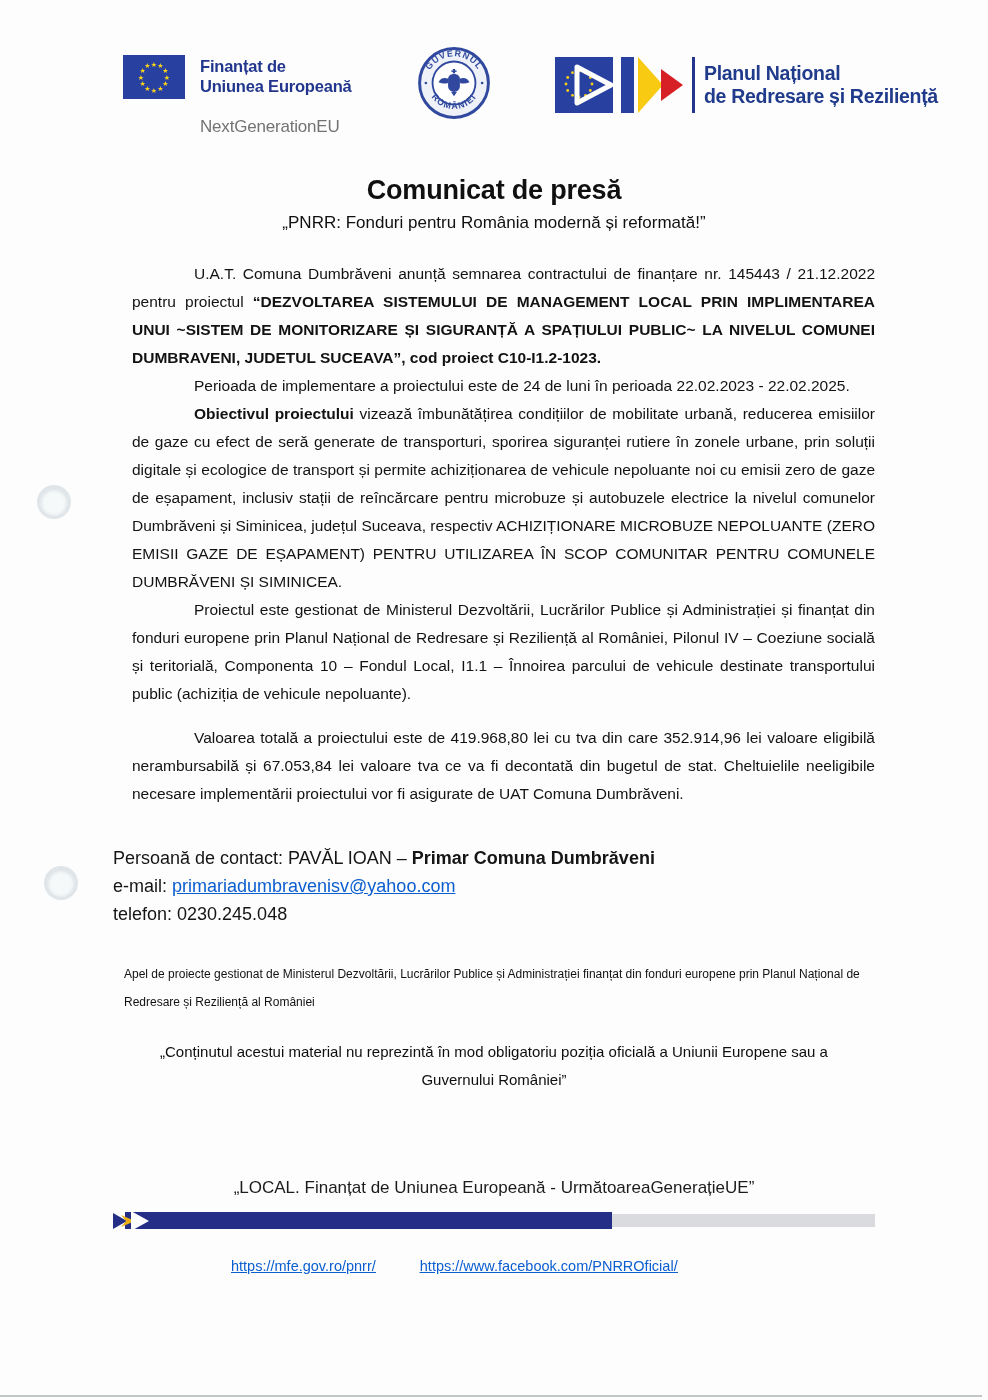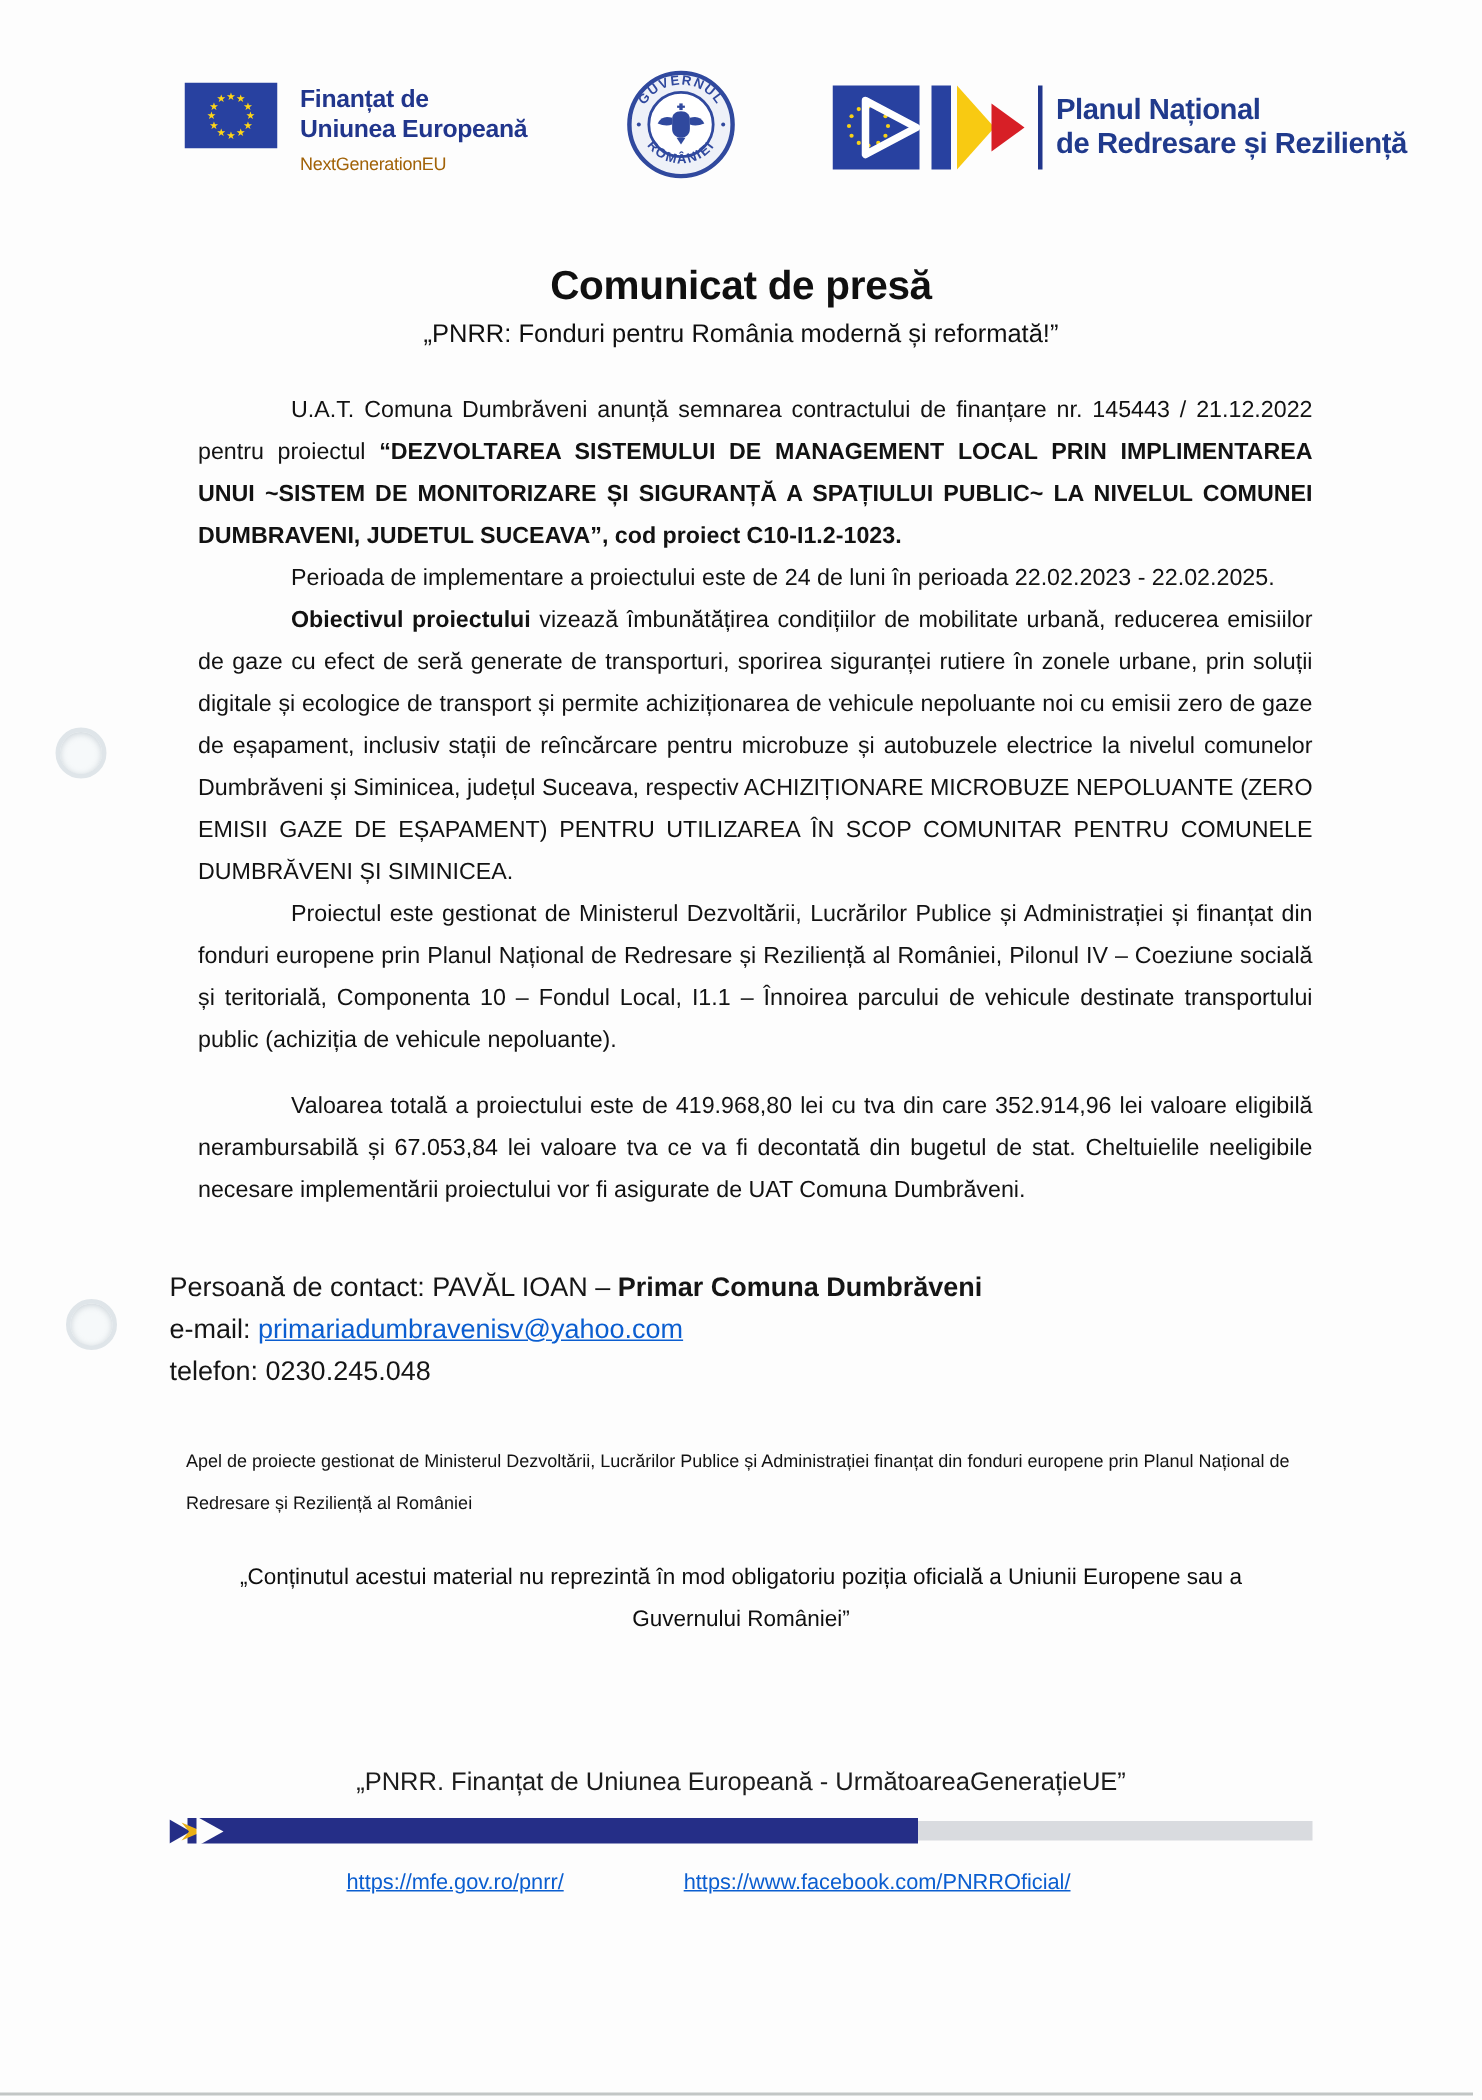--- a/index.html
+++ b/index.html
@@ -25,21 +25,21 @@
   }
   .hole-1 { left:37px; top:485px; }
   .hole-2 { left:44px; top:866px; }
 
   
   .header { position:relative; height:175px; }
   .eu-logo { position:absolute; left:123px; top:55px; display:flex; align-items:flex-start; }
   .eu-logo svg { display:block; }
   .eu-text { margin-left:15px; padding-top:1px; }
   .eu-text .b { font-weight:bold; color:#21368c; font-size:16.5px; line-height:20px; letter-spacing:-.2px; }
-  .eu-text .ngeu { font-size:12px; color:#a16207; margin-top:6px; letter-spacing:-.2px; }
+  .eu-text .ngeu { font-size:17px; color:#737373; margin-top:21px; letter-spacing:-.2px; }
 
   .gov-seal { position:absolute; left:417px; top:46px; }
 
   .pnrr-logo { position:absolute; left:555px; top:56px; display:flex; align-items:center; }
   .pnrr-divider { width:3px; height:56px; background:#21368c; margin:0 9px 0 7px; }
   .pnrr-text { font-weight:bold; color:#203a8c; font-size:19.5px; line-height:23px; letter-spacing:-.3px; white-space:nowrap; }
 
   
   h1.title { text-align:center; font-size:27px; font-weight:bold; color:#101010; margin:0 0 7px; letter-spacing:-.2px; }
   h2.subtitle { text-align:center; font-size:17px; font-weight:normal; color:#101010; margin:0 0 27px; }
@@ -63,21 +63,21 @@
     font-size:15px; line-height:28px; font-weight:normal; color:#0e0e0e;
   }
 
   
   .footer { margin-top:84px; }
   .tagline { text-align:center; font-size:17px; color:#1c1c1c; margin-bottom:13px; }
   .bar { position:relative; height:20px; margin:0 113px; }
   .bar-blue { position:absolute; left:12px; top:1px; width:487px; height:17px; background:#252e87; }
   .bar-gray { position:absolute; left:499px; top:3px; width:263px; height:13px; background:#d9dbdf; }
   .bar-arrows { position:absolute; left:0; top:0; z-index:2; }
-  .links { margin:16px 113px 0; display:flex; padding-left:118px; gap:80px; font-size:14.5px; }
+  .links { margin:27px 113px 0; display:flex; padding-left:118px; gap:44px; font-size:14.5px;text-decoration:underline; }
 </style>
 </head>
 <body>
 
 <div class="page">
 
   <div class="hole hole-1"></div>
   <div class="hole hole-2"></div>
 
   <div class="header">
@@ -179,21 +179,21 @@
   <div class="contact">
     <p><span>Persoană de contact: PAVĂL IOAN – </span><strong>Primar Comuna Dumbrăveni</strong></p>
     <p><span>e-mail: </span><a class="link">primariadumbravenisv@yahoo.com</a></p>
     <p>telefon: 0230.245.048</p>
   </div>
 
   <p class="apel">Apel de proiecte gestionat de Ministerul Dezvoltării, Lucrărilor Publice și Administrației finanțat din fonduri europene prin Planul Național de Redresare și Reziliență al României</p>
   <p class="disclaimer">„Conținutul acestui material nu reprezintă în mod obligatoriu poziția oficială a Uniunii Europene sau a Guvernului României”</p>
 
   <div class="footer">
-    <p class="tagline">„PNRR. Finanțat de Uniunea Europeană - UrmătoareaGenerațieUE”</p>
+    <p class="tagline">„LOCAL. Finanțat de Uniunea Europeană - UrmătoareaGenerațieUE”</p>
     <div class="bar">
       <div class="bar-blue"></div>
       <div class="bar-gray"></div>
       <svg class="bar-arrows" width="52" height="20" viewBox="0 0 52 20">
         <path d="M0,2 L14,10 L0,18 Z" fill="#252e87"></path>
         <path d="M8,4 L22,10 L8,16 L13,10 Z" fill="#eab016"></path>
         <path d="M18,0 L36,10 L18,20 Z" fill="#fdfdfd"></path>
       </svg>
     </div>
     <div class="links">

